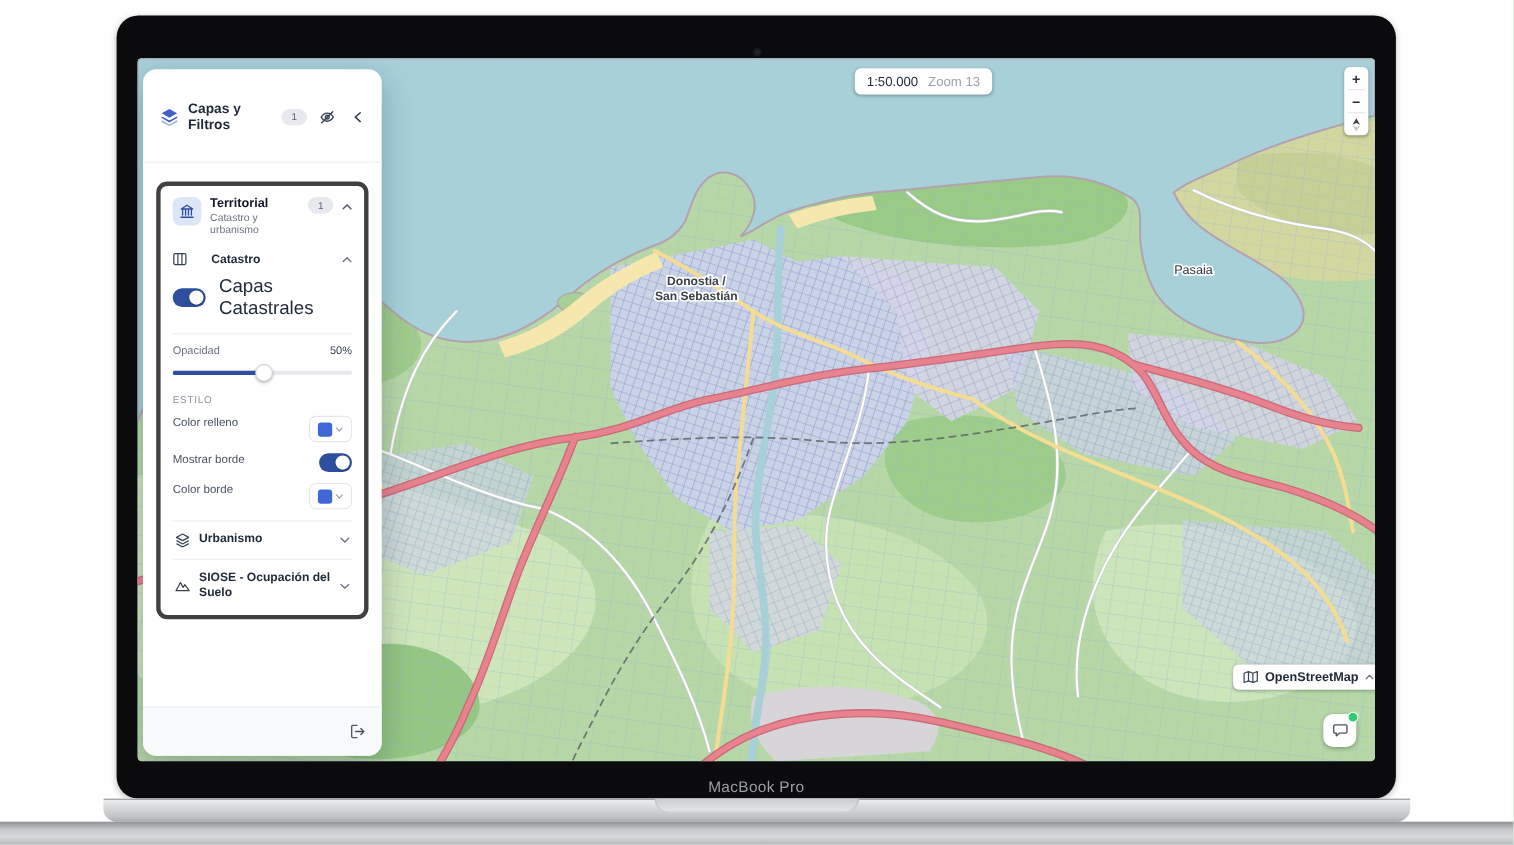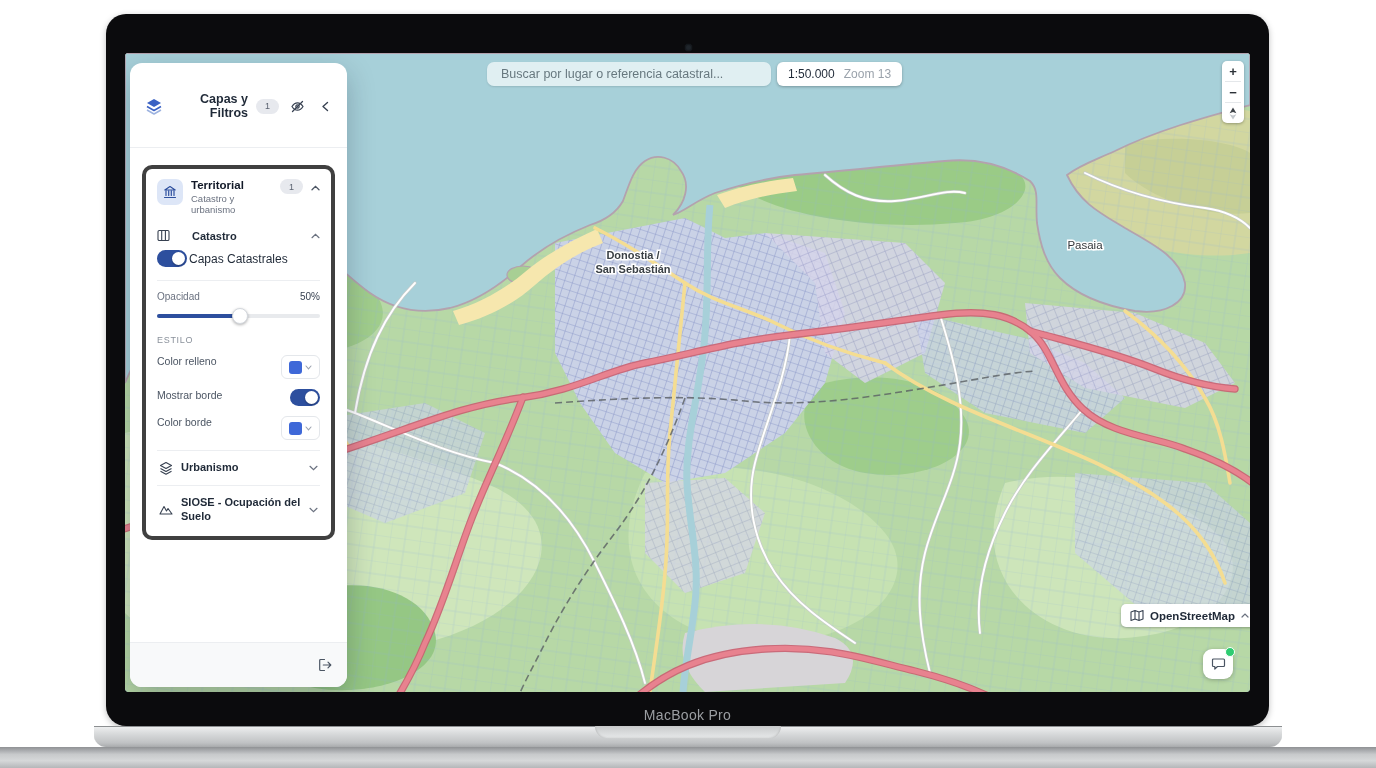--- a/index.html
+++ b/index.html
@@ -44,41 +44,41 @@
           box-shadow:0 1px 3px rgba(0,0,0,.28);display:flex;align-items:center;gap:6px;padding:0 9px;}
   .basemap .lbl{font-size:11.5px;font-weight:bold;color:#1f2937;}
   .chat{position:absolute;left:1078px;top:596px;width:30px;height:30px;background:#fff;border-radius:9px;
         box-shadow:0 1px 4px rgba(0,0,0,.25);display:flex;align-items:center;justify-content:center;}
   .chat .dot{position:absolute;right:-2px;top:-2px;width:8px;height:8px;border-radius:50%;
         background:#2ecc71;border:1px solid #fff;}
 
   
   .sidebar{position:absolute;left:5px;top:10px;width:217px;height:624px;background:#fff;border-radius:12px;
         box-shadow:0 10px 28px rgba(15,23,42,.25);display:flex;flex-direction:column;overflow:hidden;}
-  .sb-header{height:70px;display:flex;align-items:center;gap:8px;padding:16px 12px 0 15px;box-sizing:border-box;text-align:right;}
+  .sb-header{height:70px;display:flex;align-items:center;gap:8px;padding:16px 12px 0 15px;box-sizing:border-box;}
   .sb-title{flex:1;font-size:12.5px;font-weight:bold;color:#1f2937;}
   .pill{min-width:17px;height:15px;border-radius:9px;background:#e7e9ee;color:#5a6270;font-size:9px;
         display:flex;align-items:center;justify-content:center;padding:0 3px;}
   .hbtn{display:flex;align-items:center;justify-content:center;width:20px;height:20px;cursor:pointer;}
   .sb-divider{height:1px;background:#eceef1;margin-top:14px;}
   .sb-body{flex:1;padding:17px 12px 0;overflow:hidden;}
   .card{border:4px solid #404040;border-radius:10px;padding:10px 11px 2px;box-sizing:border-box;}
   .card-head{display:flex;align-items:flex-start;gap:8px;cursor:pointer;}
   .cat-ic{width:26px;height:26px;border-radius:7px;background:#dde6f7;display:flex;align-items:center;
         justify-content:center;flex:none;}
   .t-col{flex:1;line-height:1.15;}
   .t-title{font-size:11.5px;font-weight:bold;color:#111827;}
   .t-sub{font-size:9.5px;color:#6b7280;margin-top:2px;}
   .sec-head{display:flex;align-items:center;gap:22px;margin:13px 0 8px;cursor:pointer;}
   .sec-title{font-size:11px;font-weight:bold;color:#1f2937;flex:1;}
   .toggle{width:30px;height:17px;border-radius:10px;background:#2d4f9e;position:relative;flex:none;cursor:pointer;}
   .toggle .knob{position:absolute;right:2px;top:2px;width:13px;height:13px;border-radius:50%;background:#fff;
         box-shadow:0 1px 2px rgba(0,0,0,.3);}
   .toggle-row{display:flex;align-items:center;gap:2px;margin:2px 0 13px;}
-  .toggle-row .tl{font-size:12px;color:#1f2937;}
+  .toggle-row .tl{font-size:17px;color:#1f2937;margin-left:10px;}
   .thin-div{height:1px;background:#eceef1;margin:0 0 10px;}
   .op-row{display:flex;justify-content:space-between;align-items:center;margin-bottom:6px;}
   .op-l{font-size:10px;color:#6b7280;}
   .op-v{font-size:10px;color:#374151;}
   .slider{position:relative;height:15px;margin-bottom:12px;cursor:pointer;}
   .track{position:absolute;left:0;right:0;top:6px;height:4px;border-radius:2px;background:#e8eaed;}
   .fill{position:absolute;left:0;top:6px;height:4px;border-radius:2px;background:#2d4f9e;width:50%;}
   .knob2{position:absolute;left:calc(50% - 7px);top:0;width:14px;height:14px;border-radius:50%;background:#fff;
         border:1px solid #d4d8de;box-shadow:0 1px 3px rgba(0,0,0,.3);}
   .estilo{font-size:9px;letter-spacing:.7px;color:#8a919b;margin:2px 0 10px;}
@@ -208,23 +208,20 @@
       <g fill="none" stroke="#5a5f63" stroke-width="1.6" stroke-dasharray="7 4" opacity="0.8">
         <path d="M430,350 C500,345 560,342 620,348 C680,354 740,345 800,335 C850,327 880,320 910,318"></path>
         <path d="M560,345 C540,400 520,440 490,480 C465,512 440,550 420,590 C408,614 400,628 395,640"></path>
       </g>
 
       <text x="508" y="206" text-anchor="middle" font-size="11" font-weight="bold" fill="#3a4045" stroke="#ffffff" stroke-width="3" paint-order="stroke">Donostia /</text>
       <text x="508" y="220" text-anchor="middle" font-size="11" font-weight="bold" fill="#3a4045" stroke="#ffffff" stroke-width="3" paint-order="stroke">San Sebastián</text>
       <text x="960" y="196" text-anchor="middle" font-size="11.5" fill="#33383c" stroke="#ffffff" stroke-width="3" paint-order="stroke">Pasaia</text>
     </svg>
 
-    <div class="search">
-      <input type="text" placeholder="Buscar por lugar o referencia catastral..." style="">
-    </div>
 
     <div class="scalebox">
       <span class="sc">1:50.000</span>
       <span class="zl">Zoom 13</span>
     </div>
 
     <div class="zoomctrl">
       <div class="zbtn">+</div>
       <div class="zdiv"></div>
       <div class="zbtn">−</div>

